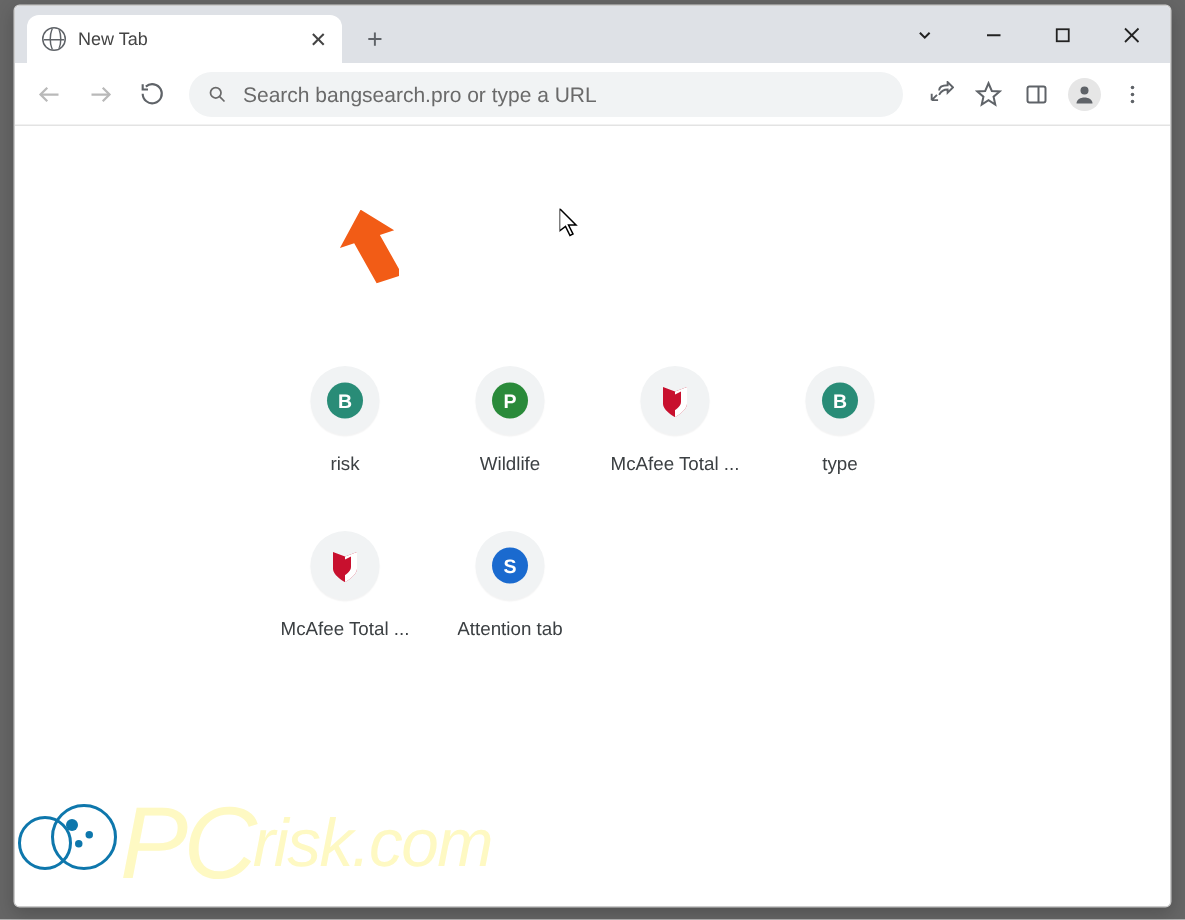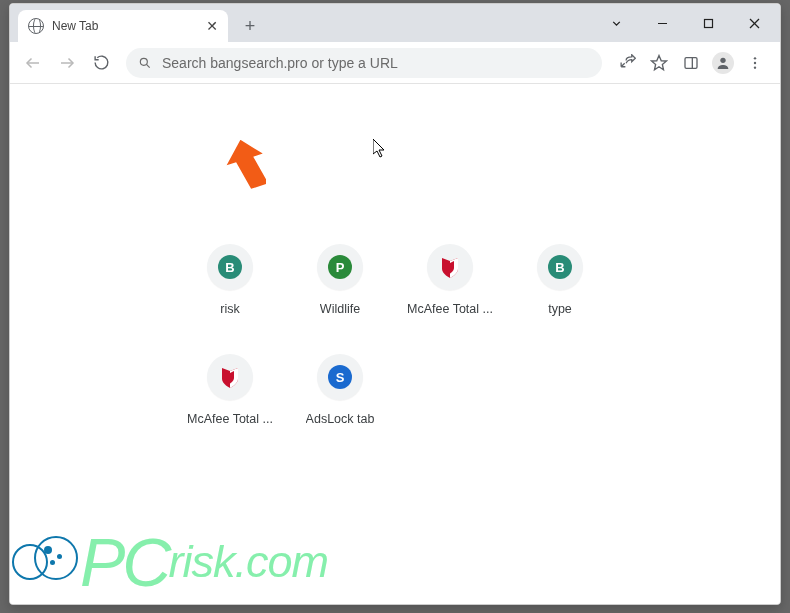--- a/index.html
+++ b/index.html
@@ -204,21 +204,21 @@
   .cursor-annot {
     position:absolute;
     left:363px;
     top:55px;
     pointer-events:none;
   }
   .watermark {
     position:absolute;
     left:12px;
     bottom:12px;
-    color:#86efac;
+    color:#fef9c3;
     font-style:italic;
     font-family: "Segoe UI", Arial, sans-serif;
     font-weight:300;
     display:flex;
     align-items:center;
     gap:4px;
     text-align:center;
   }
   .watermark .big {
     font-size:68px;
@@ -377,21 +377,21 @@
                 <path d="M12 6 L20 3 V14 C20 19 12 23 12 23 Z" fill="#fff"></path>
                 <path d="M8 6 L12 8 L16 6 V13 C16 16 12 18.5 12 18.5 C12 18.5 8 16 8 13 Z" fill="#c8102e"></path>
               </svg></div>
           </div>
           <div class="sc-label">McAfee Total ...</div>
         </div>
       <div class="sc">
           <div class="sc-circle">
             <div class="letter-s">S</div>
           </div>
-          <div class="sc-label">AdsLock tab</div>
+          <div class="sc-label">Attention tab</div>
         </div>
     </div>
 
     <svg class="arrow-annot" width="44" height="54">
       <polygon points="27,0 44,20 34,20 40,50 22,50 16,20 6,20" fill="#f25c16" transform="rotate(-18 22 27)"></polygon>
     </svg>
 
     <svg class="cursor-annot" width="16" height="20">
       <polygon points="0,0 0,15 4,12 7,18 9,17 6,11 11,11" fill="#fff" stroke="#000" stroke-width="1"></polygon>
     </svg>

